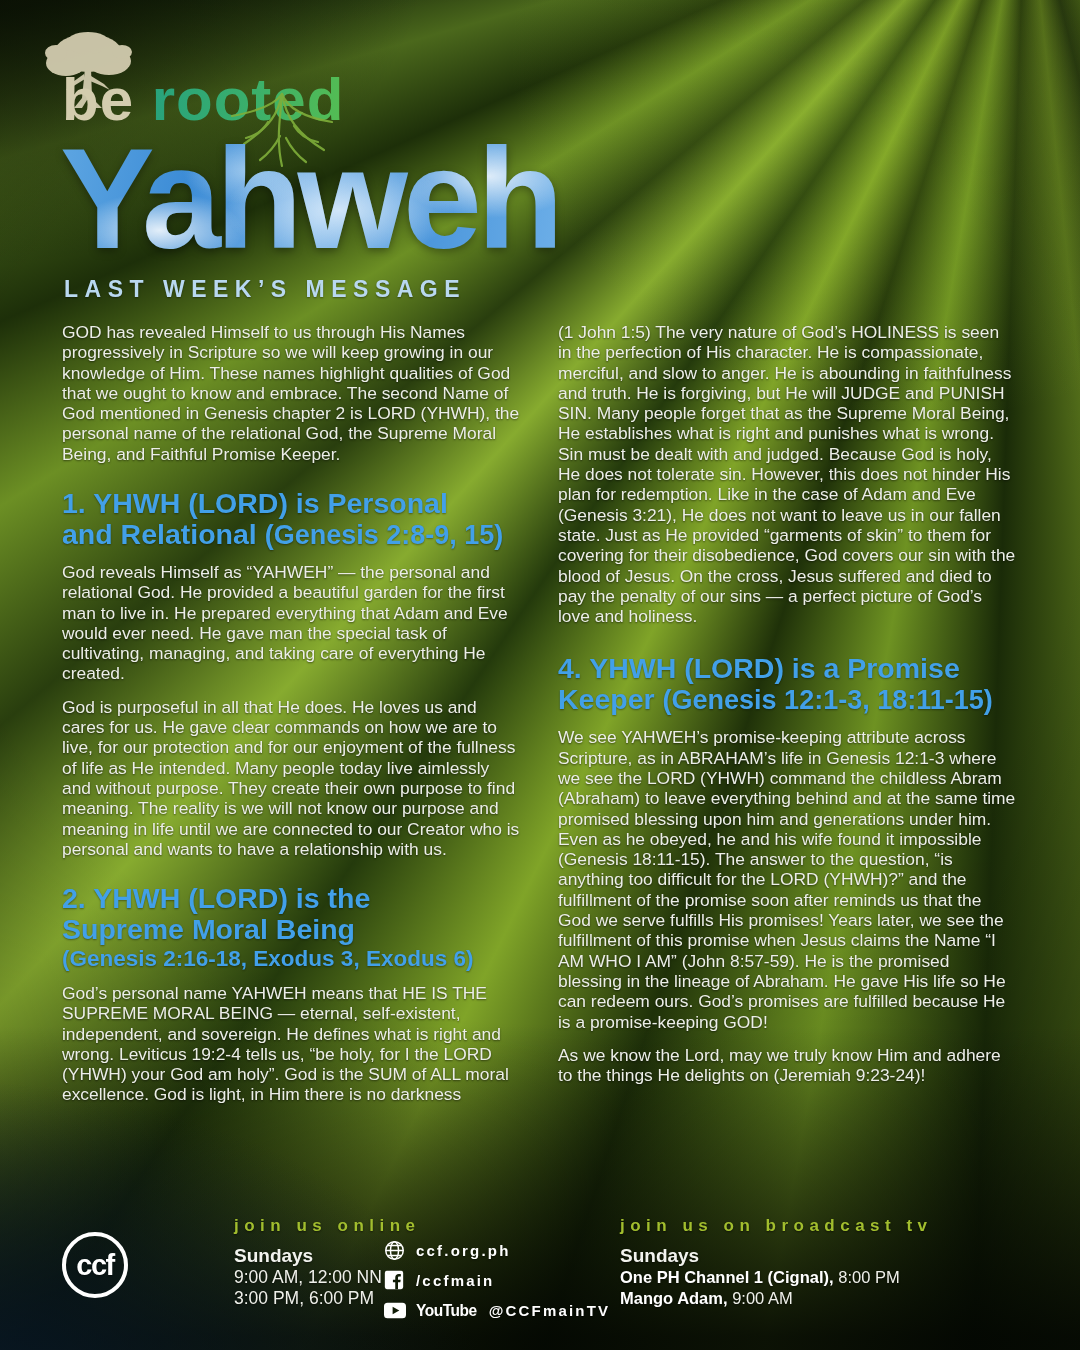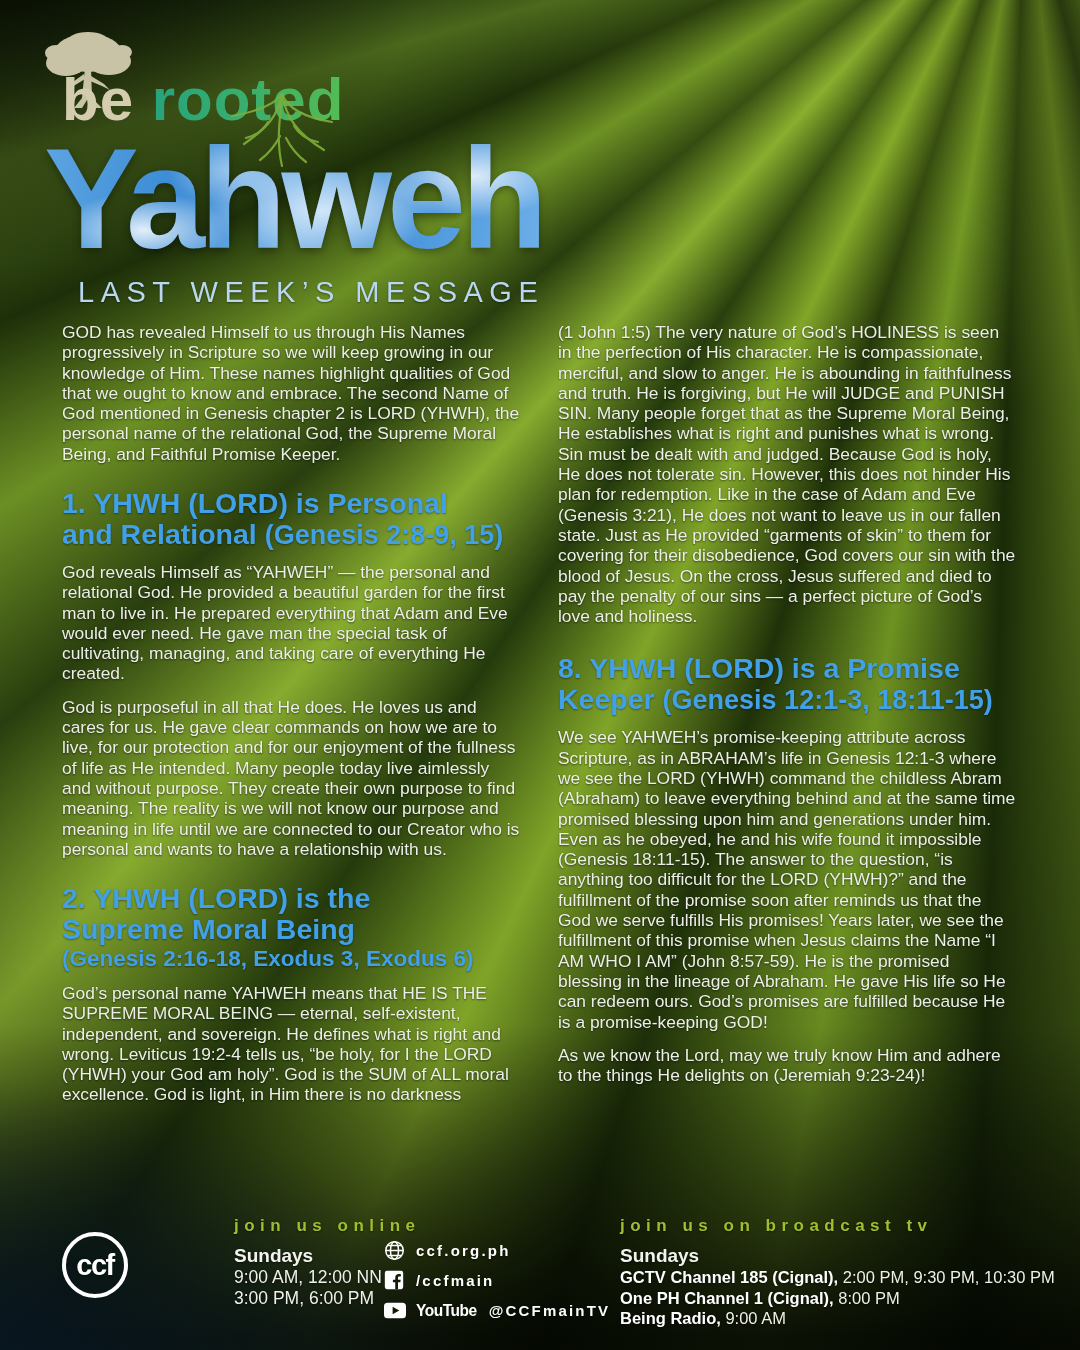--- a/index.html
+++ b/index.html
@@ -24,32 +24,32 @@
   .logo-tree{position:absolute;left:6px;top:4px;width:104px;height:92px;opacity:.93;}
   .logo-text{position:absolute;left:32px;top:48px;font-size:60px;font-weight:bold;letter-spacing:1px;line-height:1;}
   .logo-be{color:#d3ccae;}
   .logo-rooted{
     background:linear-gradient(95deg,#27a27d 0%,#3cb06a 55%,#55bd52 100%);
     -webkit-background-clip:text;background-clip:text;color:transparent;
   }
   .logo-roots{position:absolute;left:198px;top:70px;width:108px;height:78px;}
   
   .title{
-    position:absolute;left:44px;top:128px;
+    position:absolute;left:60px;top:128px;
     font-size:142px;font-weight:bold;letter-spacing:-5px;line-height:1;
     background:
       radial-gradient(120px 55px at 20% 72%, rgba(255,255,255,0.85), rgba(255,255,255,0) 70%),
       radial-gradient(160px 70px at 56% 58%, rgba(240,248,255,0.75), rgba(255,255,255,0) 72%),
       radial-gradient(130px 60px at 86% 34%, rgba(255,255,255,0.8), rgba(255,255,255,0) 70%),
       radial-gradient(90px 45px at 38% 30%, rgba(215,235,250,0.55), rgba(255,255,255,0) 75%),
       linear-gradient(100deg,#5ea6e2 0%,#3c8cd6 26%,#7cb5e8 52%,#4c97dc 74%,#6dafe8 100%);
     -webkit-background-clip:text;background-clip:text;color:transparent;
     filter:drop-shadow(0 3px 4px rgba(0,0,0,0.35));
   }
-  .subtitle{position:absolute;left:78px;top:276px;font-size:29px;font-weight:normal;letter-spacing:6.5px;color:#b9d8f0;text-shadow:0 1px 2px rgba(0,0,0,0.4);}
+  .subtitle{position:absolute;left:64px;top:276px;font-size:23px;font-weight:bold;letter-spacing:6.5px;color:#b9d8f0;text-shadow:0 1px 2px rgba(0,0,0,0.4);}
   
   .columns{position:absolute;left:62px;top:322px;width:958px;display:flex;gap:38px;}
   .col{width:458px;}
   .col p{margin:0 0 13px;font-size:17.4px;line-height:20.3px;color:#eceee8;text-shadow:0 1px 2px rgba(0,0,0,0.55);}
   .sec-heading{color:#42a0e8;font-weight:bold;line-height:1.08;margin:24px 0 12px;text-shadow:0 1px 2px rgba(0,0,0,0.4);}
   .sec-main{font-size:28.5px;}
   .sec-ref{font-size:27px;}
   .sec-ref-line{font-size:22.5px;margin-top:2px;}
   
   .ccf-badge{
@@ -129,21 +129,21 @@
         <div class="sec-main">Supreme Moral Being</div>
         <div class="sec-ref-line">(Genesis 2:16-18, Exodus 3, Exodus 6)</div>
       </div>
       <p>God’s personal name YAHWEH means that HE IS THE SUPREME MORAL BEING — eternal, self-existent, independent, and sovereign. He defines what is right and wrong. Leviticus 19:2-4 tells us, “be holy, for I the LORD (YHWH) your God am holy”. God is the SUM of ALL moral excellence. God is light, in Him there is no darkness</p>
     </div>
 
     <div class="col">
       <p>(1 John 1:5) The very nature of God’s HOLINESS is seen in the perfection of His character. He is compassionate, merciful, and slow to anger. He is abounding in faithfulness and truth. He is forgiving, but He will JUDGE and PUNISH SIN. Many people forget that as the Supreme Moral Being, He establishes what is right and punishes what is wrong. Sin must be dealt with and judged. Because God is holy, He does not tolerate sin. However, this does not hinder His plan for redemption. Like in the case of Adam and Eve (Genesis 3:21), He does not want to leave us in our fallen state. Just as He provided “garments of skin” to them for covering for their disobedience, God covers our sin with the blood of Jesus. On the cross, Jesus suffered and died to pay the penalty of our sins — a perfect picture of God’s love and holiness.</p>
 
       <div class="sec-heading" style="margin-top:27px;">
-        <div class="sec-main">8. YHWH (LORD) is a Promise</div>
+        <div class="sec-main">4. YHWH (LORD) is a Promise</div>
         <div>
           <span class="sec-main">Keeper </span><span class="sec-ref">(Genesis 12:1-3, 18:11-15)</span>
         </div>
       </div>
       <p>We see YAHWEH’s promise-keeping attribute across Scripture, as in ABRAHAM’s life in Genesis 12:1-3 where we see the LORD (YHWH) command the childless Abram (Abraham) to leave everything behind and at the same time promised blessing upon him and generations under him. Even as he obeyed, he and his wife found it impossible (Genesis 18:11-15). The answer to the question, “is anything too difficult for the LORD (YHWH)?” and the fulfillment of the promise soon after reminds us that the God we serve fulfills His promises! Years later, we see the fulfillment of this promise when Jesus claims the Name “I AM WHO I AM” (John 8:57-59). He is the promised blessing in the lineage of Abraham. He gave His life so He can redeem ours. God’s promises are fulfilled because He is a promise-keeping GOD!</p>
       <p>As we know the Lord, may we truly know Him and adhere to the things He delights on (Jeremiah 9:23-24)!</p>
     </div>
   </div>
 
   <div class="ccf-badge">ccf</div>
@@ -185,18 +185,17 @@
         </svg>
       </span>
       <span class="yt-word">YouTube</span>
       <span class="link-text">@CCFmainTV</span>
     </div>
   </div>
 
   <div class="broadcast">
     <div class="footer-label">join us on broadcast tv</div>
     <div class="footer-day">Sundays</div>
-    <div class="bc-line"><b>GCTV Channel 185 (Cignal), </b><span>2:00 PM, 9:30 PM, 10:30 PM</span></div>
     <div class="bc-line"><b>One PH Channel 1 (Cignal), </b><span>8:00 PM</span></div>
-    <div class="bc-line"><b>Being Radio, </b><span>9:00 AM</span></div>
+    <div class="bc-line"><b>Mango Adam, </b><span>9:00 AM</span></div>
   </div>
 
 </div>
 
 </body></html>

